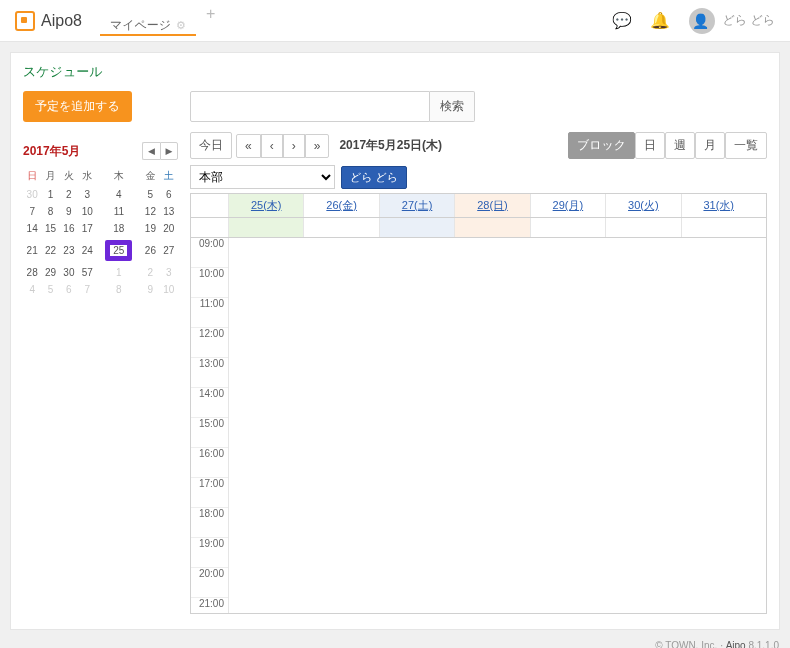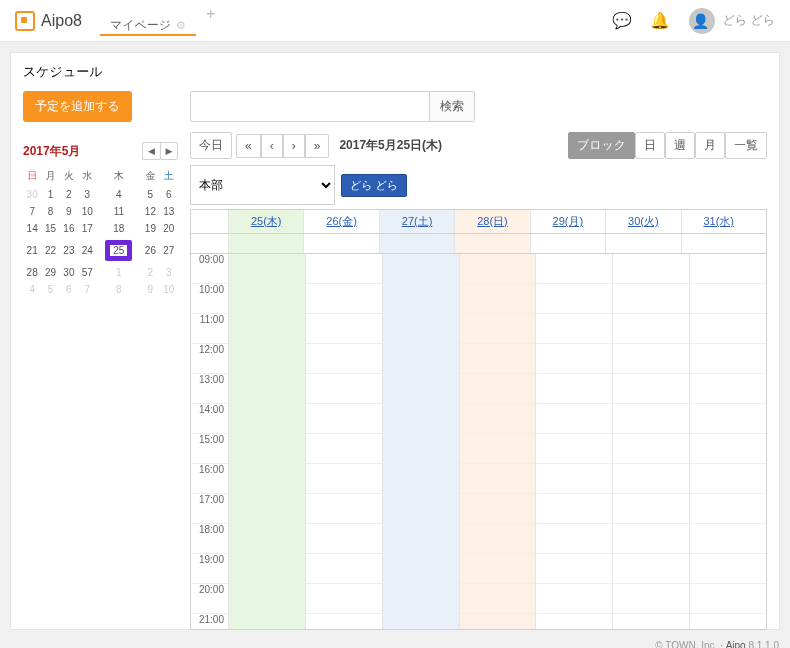--- a/index.html
+++ b/index.html
@@ -11,21 +11,21 @@
 .tabs { display: flex; margin-left: 18px; }
 .tab { padding: 12px 10px 0; color: #888; font-size: 12px; display: flex; align-items: center; gap: 5px; cursor: pointer; }
 .tab.active { border-bottom: 2px solid #f7931e; color: #666; }
 .tab .gear { color: #ccc; font-size: 11px; }
 .tab-plus { color: #bbb; font-size: 16px; padding: 0 10px; cursor: pointer; }
 .header-right { margin-left: auto; display: flex; align-items: center; gap: 18px; }
 .header-icon { color: #bbb; font-size: 16px; cursor: pointer; }
 .user { display: flex; align-items: center; gap: 8px; color: #999; cursor: pointer; }
 .avatar { width: 26px; height: 26px; background: #c7c7c7; border-radius: 50%; display: flex; align-items: center; justify-content: center; color: #fff; font-size: 14px; }
 .container { background: #fff; margin: 10px; border: 1px solid #e5e5e5; height: 578px; padding: 10px 12px 0; position: relative; }
-.page-title { font-size: 13px; color: #000000; margin-bottom: 10px; }
+.page-title { font-size: 13px; color: #15803d; margin-bottom: 10px; }
 .top-row { display: flex; align-items: flex-start; }
 .left-col { width: 155px; flex-shrink: 0; }
 .right-col { flex: 1; margin-left: 12px; }
 .btn-orange { background: #f7931e; color: #fff; border: none; border-radius: 3px; padding: 7px 12px; font-size: 12px; cursor: pointer; }
 .search-row { display: flex; gap: 0; margin-bottom: 10px; }
 .search-input { flex: 1; max-width: 240px; border: 1px solid #d0d0d0; border-radius: 2px 0 0 2px; padding: 6px 8px; font-size: 12px; }
 .search-btn { border: 1px solid #d0d0d0; border-left: none; background: #fafafa; padding: 6px 10px; font-size: 12px; cursor: pointer; border-radius: 0 2px 2px 0; color: #555; }
 .mini-cal { margin-top: 20px; }
 .mini-cal-head { display: flex; align-items: center; justify-content: space-between; padding-bottom: 6px; }
 .mini-cal-title { font-weight: bold; color: #b91c1c; font-size: 12px; }
@@ -43,32 +43,32 @@
 .toolbar { display: flex; align-items: center; gap: 4px; margin-bottom: 6px; }
 .tbtn { border: 1px solid #d0d0d0; background: #fff; padding: 4px 8px; font-size: 12px; color: #555; cursor: pointer; border-radius: 2px; }
 .nav-group { display: flex; }
 .nav-group .tbtn { border-radius: 0; }
 .nav-group .tbtn:first-child { border-radius: 2px 0 0 2px; }
 .nav-group .tbtn:last-child { border-radius: 0 2px 2px 0; }
 .date-label { font-size: 12px; font-weight: bold; margin-left: 6px; color: #444; }
 .view-group { margin-left: auto; display: flex; }
 .view-group .tbtn.active { background: #9a9a9a; color: #fff; border-color: #9a9a9a; }
 .filter-row { display: flex; align-items: center; gap: 6px; margin-bottom: 4px; }
-.select { border: 1px solid #d0d0d0; padding: 11px 4px; font-size: 12px; width: 145px; background: #fff; }
+.select { border: 1px solid #d0d0d0; padding: 3px 4px; font-size: 12px; width: 145px; background: #fff; }
 .badge { background: #2c5fb3; color: #fff; padding: 3px 8px; font-size: 11px; border-radius: 2px; border: 1px solid #1f4a91; }
 .grid-wrap { border: 1px solid #d0d0d0; position: relative; }
 .grid-header { display: flex; background: #fff; border-bottom: 1px solid #d0d0d0; }
 .time-col { width: 38px; flex-shrink: 0; border-right: 1px solid #e5e5e5; }
 .day-head { flex: 1; text-align: center; padding: 4px 0; border-right: 1px solid #e5e5e5; font-size: 11px; }
 .day-head a { color: #2c5fb3; text-decoration: underline; cursor: pointer; }
 .day-head:last-child { border-right: none; margin-right: 10px; }
 .allday-row { display: flex; height: 20px; border-bottom: 1px solid #d0d0d0; }
 .allday-row .day-cell { border-right: 1px solid #e5e5e5; flex: 1; }
 .allday-row .day-cell:last-child { border-right: none; margin-right: 10px; }
-.grid-body { display: flex; height: 375px; overflow-y: scroll; position: relative; }
+.grid-body { display: flex; height: 375px; overflow-y: scroll; position: relative; flex-direction: column; }
 .hours-col { width: 38px; flex-shrink: 0; border-right: 1px solid #e5e5e5; }
 .hour-label { height: 30px; text-align: right; padding-right: 4px; font-size: 10px; color: #666; border-bottom: 1px solid #eee; }
 .day-col { flex: 1; border-right: 1px solid #e5e5e5; }
 .day-col:last-child { border-right: none; }
 .hour-cell { height: 30px; border-bottom: 1px solid #eee; }
 .c-thu { background: #e8f5e0; }
 .c-sat { background: #eaf0f8; }
 .c-sun { background: #fdf0e5; }
 .footer { position: absolute; bottom: -22px; right: 0; font-size: 10px; color: #999; }
 .footer a { color: #555; text-decoration: underline; }

